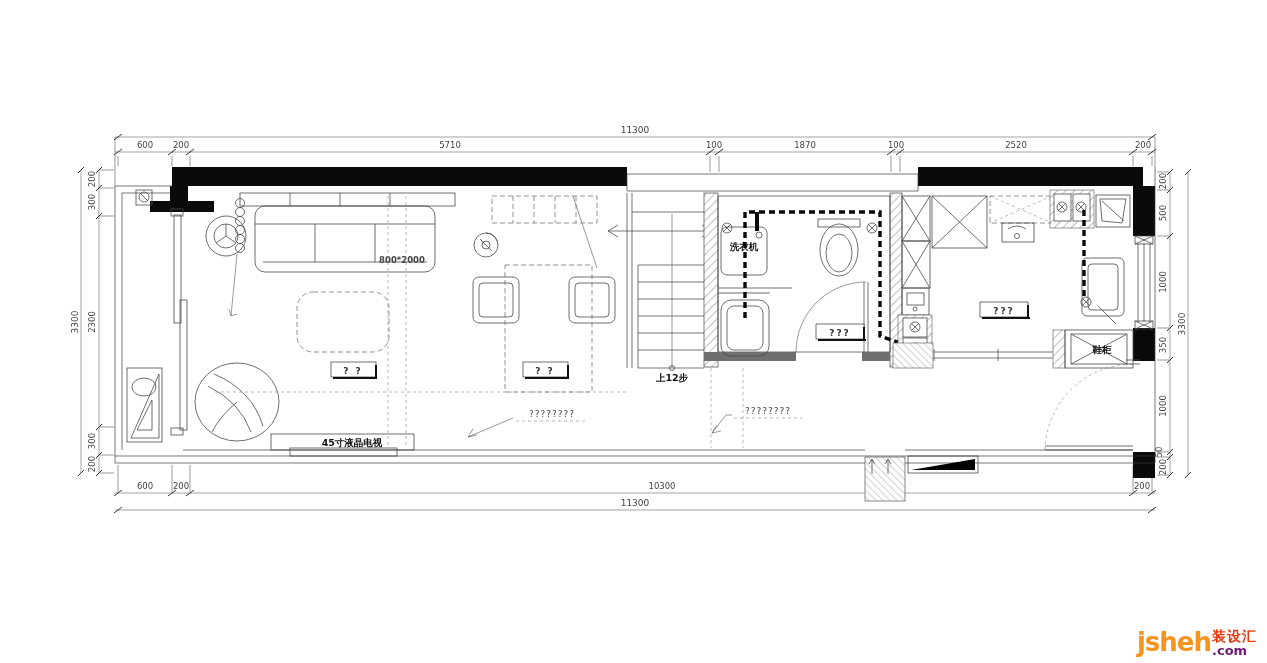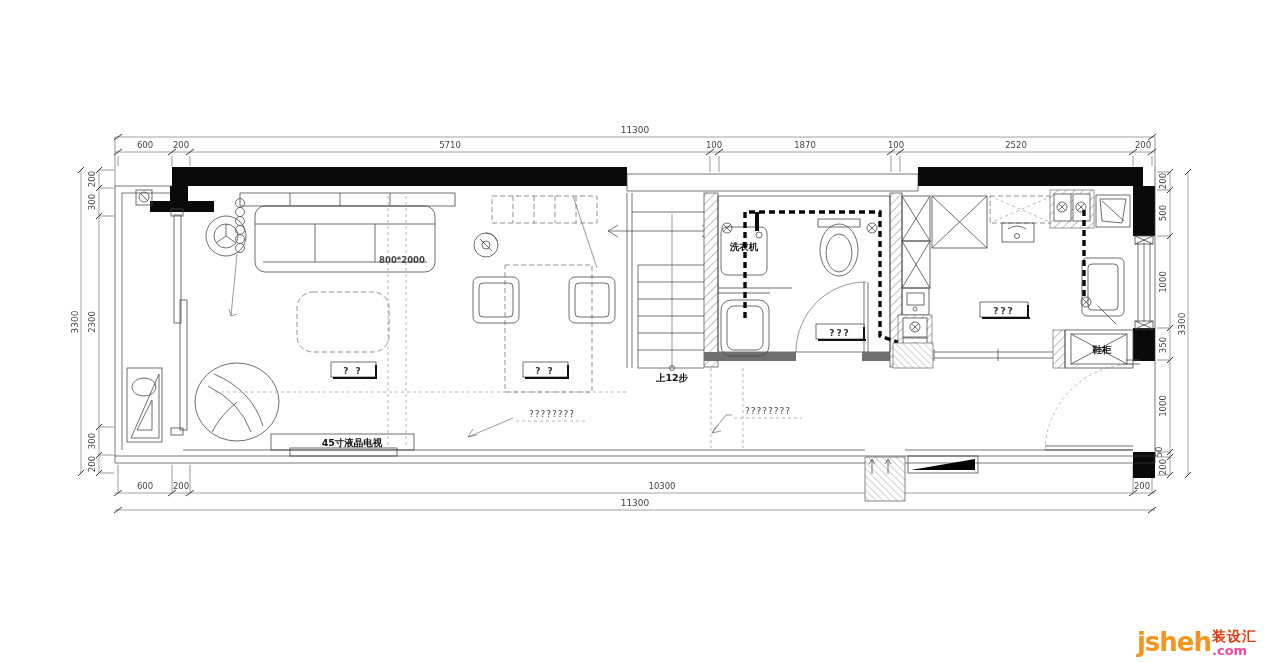--- a/index.html
+++ b/index.html
@@ -22,21 +22,21 @@
   .conduit{stroke:#0a0a0a;stroke-width:3.4;fill:none;stroke-dasharray:6 4;}
   .wall{fill:#0a0a0a;stroke:none;}
   .gwall{fill:#6f6f6f;stroke:none;}
   .box{fill:#fff;stroke:#333;stroke-width:0.7;}
   .shadow{stroke:#111;stroke-width:2;fill:none;}
   
   #logo{position:absolute;right:10px;bottom:6px;display:flex;line-height:1;}
   #logo .nm{color:#F7941E;font-weight:bold;font-size:26px;letter-spacing:-1px;}
   #logo .col{display:flex;flex-direction:column;align-items:flex-start;margin-left:1px;}
   #logo .tag{color:#E8380D;font-size:14px;font-weight:bold;letter-spacing:1px;}
-  #logo .tld{color:#ec4899;font-size:13px;font-weight:bold;margin-top:1px;}
+  #logo .tld{color:#701a75;font-size:13px;font-weight:bold;margin-top:1px;}
 </style>
 </head>
 <body>
 
 <div id="page">
 <svg width="1267" height="663" viewBox="0 0 1267 663">
   <defs>
     <pattern id="h1" patternUnits="userSpaceOnUse" width="6" height="6" patternTransform="rotate(45)">
       <rect width="6" height="6" fill="#fff"></rect>
       <line x1="0" y1="0" x2="0" y2="6" stroke="#8a8a8a" stroke-width="1.1"></line>

